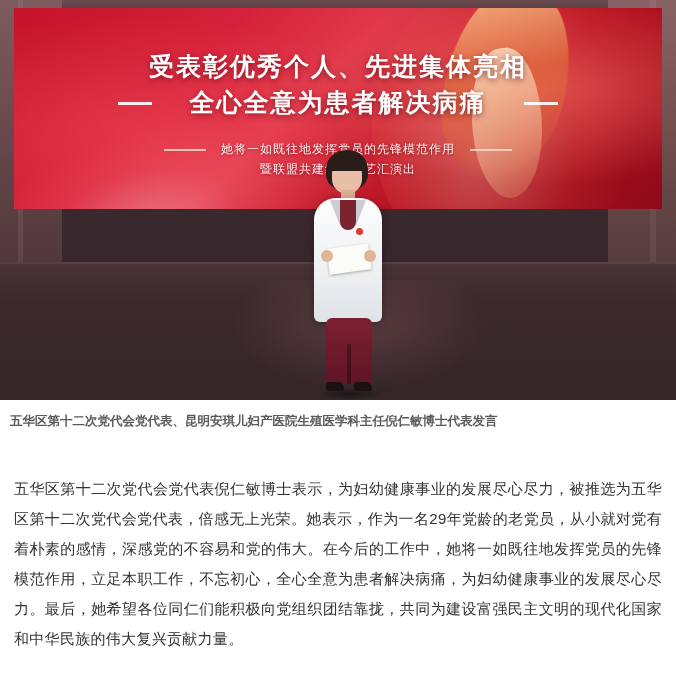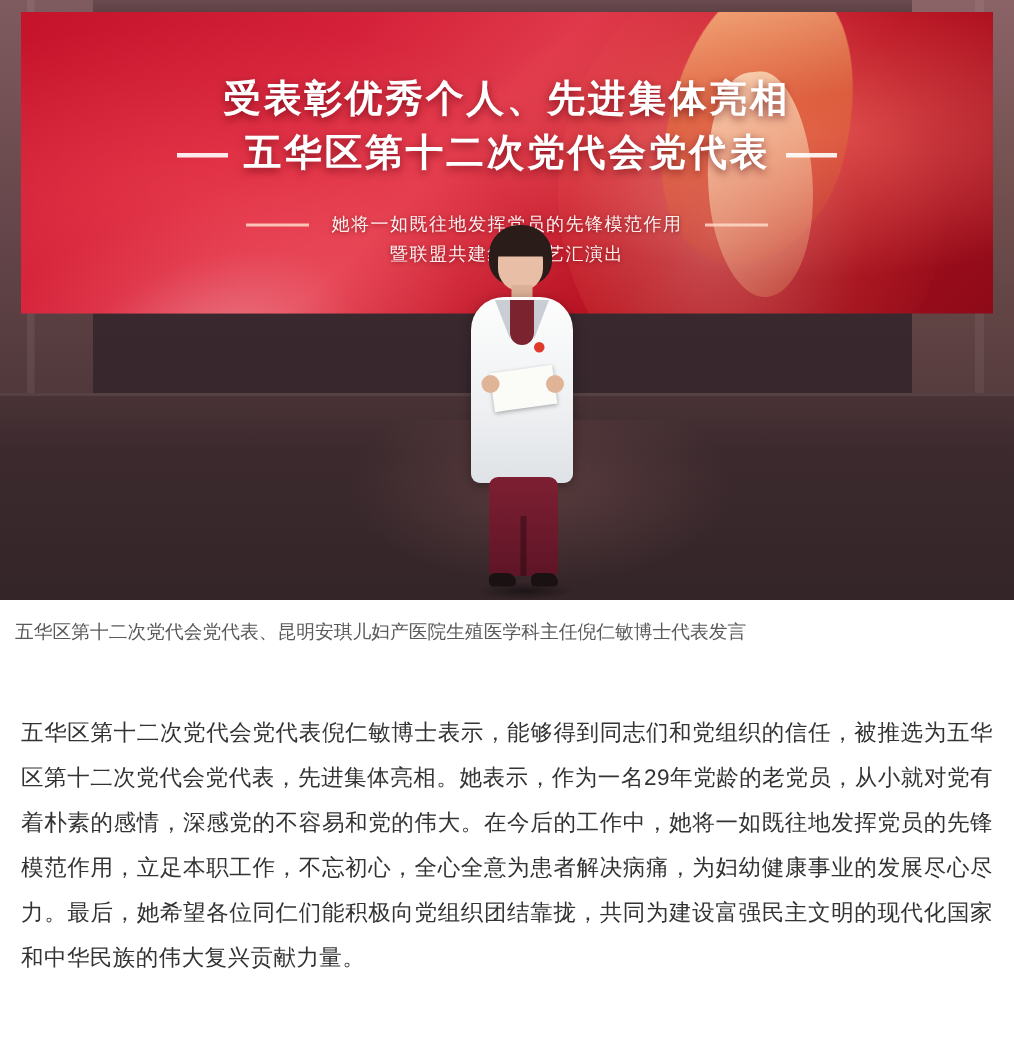--- a/index.html
+++ b/index.html
@@ -267,20 +267,21 @@
     position: absolute; left: 16px; top: 238px;
     width: 68px; height: 12px;
     background: radial-gradient(ellipse at 50% 50%, rgba(0,0,0,0.45), rgba(0,0,0,0) 70%);
   }
   
   .caption {
     padding: 12px 10px 10px 10px;
     font-size: 12.5px;
     line-height: 18px;
     color: #5a5a5a;
+    font-weight: bold;
   }
   
   .body-text {
     padding: 34px 14px 20px 14px;
     font-size: 15px;
     line-height: 30px;
     color: #333333;
     text-align: justify;
     text-justify: inter-ideograph;
     letter-spacing: 0.3px;
@@ -296,21 +297,21 @@
     <div class="ceiling"></div>
     <div class="wall-left"></div>
     <div class="wall-right"></div>
 
     <div class="led">
       <div class="swirl1"></div>
       <div class="swirl2"></div>
       <div class="ribbon"></div>
       <div class="ribbon2"></div>
       <div class="led-title1">受表彰优秀个人、先进集体亮相</div>
-      <div class="led-title2">五华区第十二次党代会党代表</div>
+      <div class="led-title2">全心全意为患者解决病痛</div>
       <div class="led-sub1">她将一如既往地发挥党员的先锋模范作用</div>
       <div class="led-sub2">暨联盟共建红歌文艺汇演出</div>
     </div>
 
     <div class="floor"></div>
     <div class="floor-glow"></div>
 
     <div class="person">
       <div class="shadow"></div>
       <div class="hair"></div>
@@ -326,15 +327,15 @@
       <div class="hand-l"></div>
       <div class="hand-r"></div>
       <div class="pants"></div>
       <div class="shoe-l"></div>
       <div class="shoe-r"></div>
     </div>
   </div>
 
   <div class="caption">五华区第十二次党代会党代表、昆明安琪儿妇产医院生殖医学科主任倪仁敏博士代表发言</div>
 
-  <div class="body-text">五华区第十二次党代会党代表倪仁敏博士表示，能够得到同志们和党组织的信任，被推选为五华区第十二次党代会党代表，先进集体亮相。她表示，作为一名29年党龄的老党员，从小就对党有着朴素的感情，深感党的不容易和党的伟大。在今后的工作中，她将一如既往地发挥党员的先锋模范作用，立足本职工作，不忘初心，全心全意为患者解决病痛，为妇幼健康事业的发展尽心尽力。最后，她希望各位同仁们能积极向党组织团结靠拢，共同为建设富强民主文明的现代化国家和中华民族的伟大复兴贡献力量。</div>
+  <div class="body-text">五华区第十二次党代会党代表倪仁敏博士表示，为妇幼健康事业的发展尽心尽力，被推选为五华区第十二次党代会党代表，倍感无上光荣。她表示，作为一名29年党龄的老党员，从小就对党有着朴素的感情，深感党的不容易和党的伟大。在今后的工作中，她将一如既往地发挥党员的先锋模范作用，立足本职工作，不忘初心，全心全意为患者解决病痛，为妇幼健康事业的发展尽心尽力。最后，她希望各位同仁们能积极向党组织团结靠拢，共同为建设富强民主文明的现代化国家和中华民族的伟大复兴贡献力量。</div>
 
 </div>
 
 </body></html>

